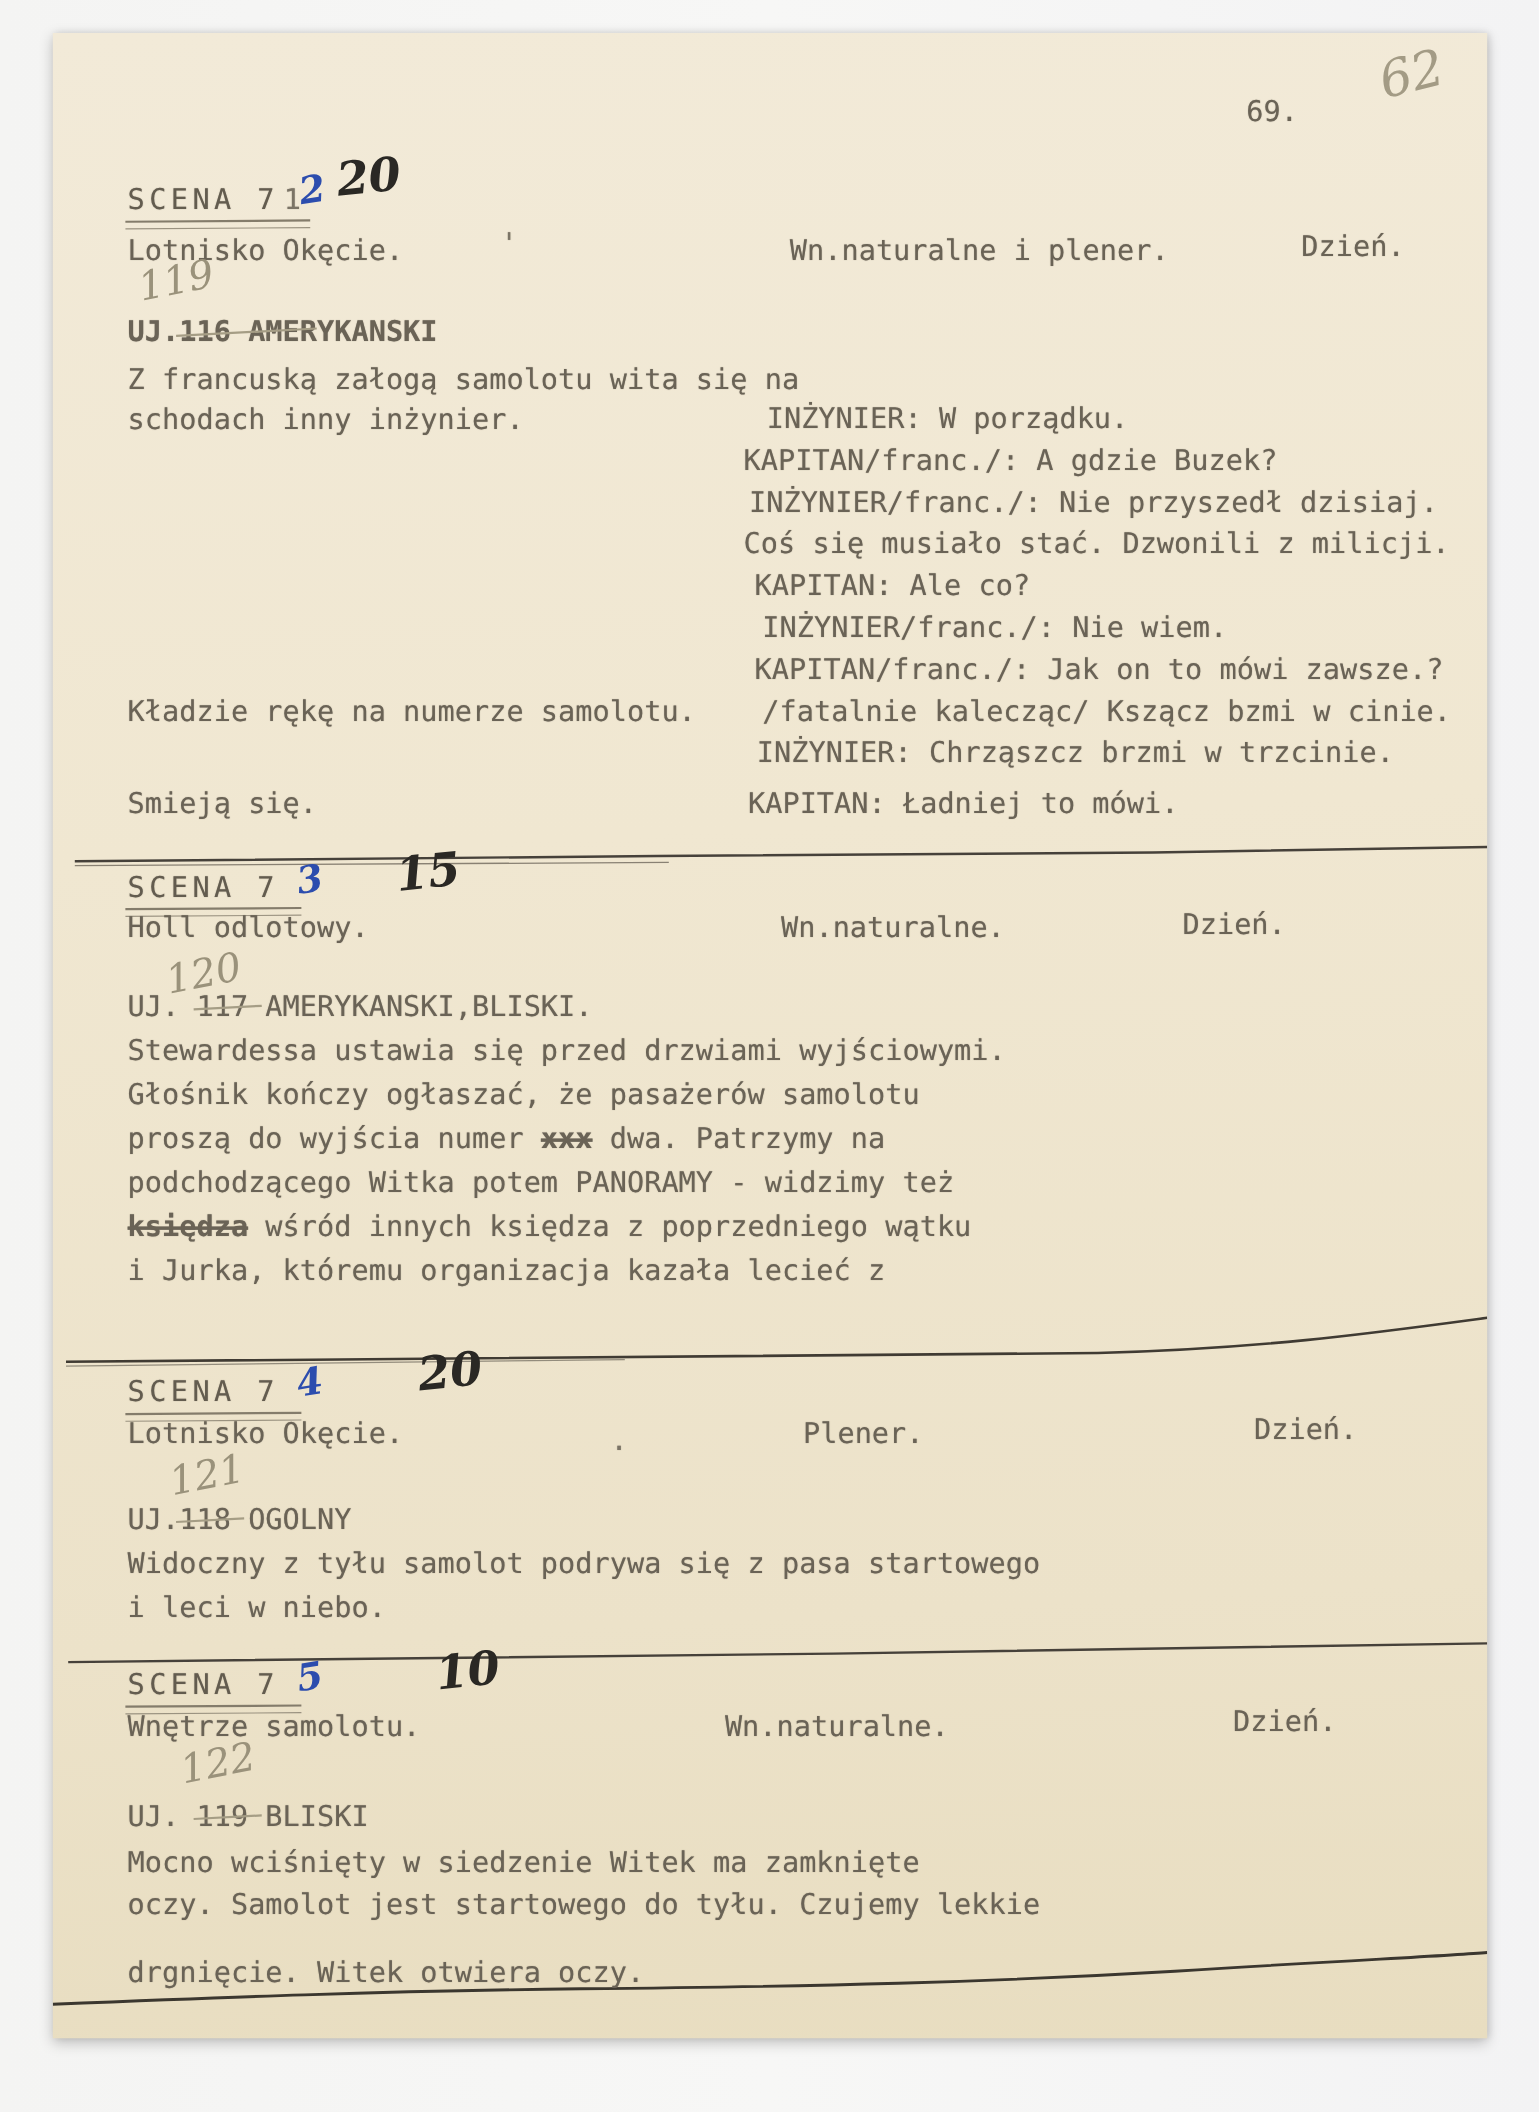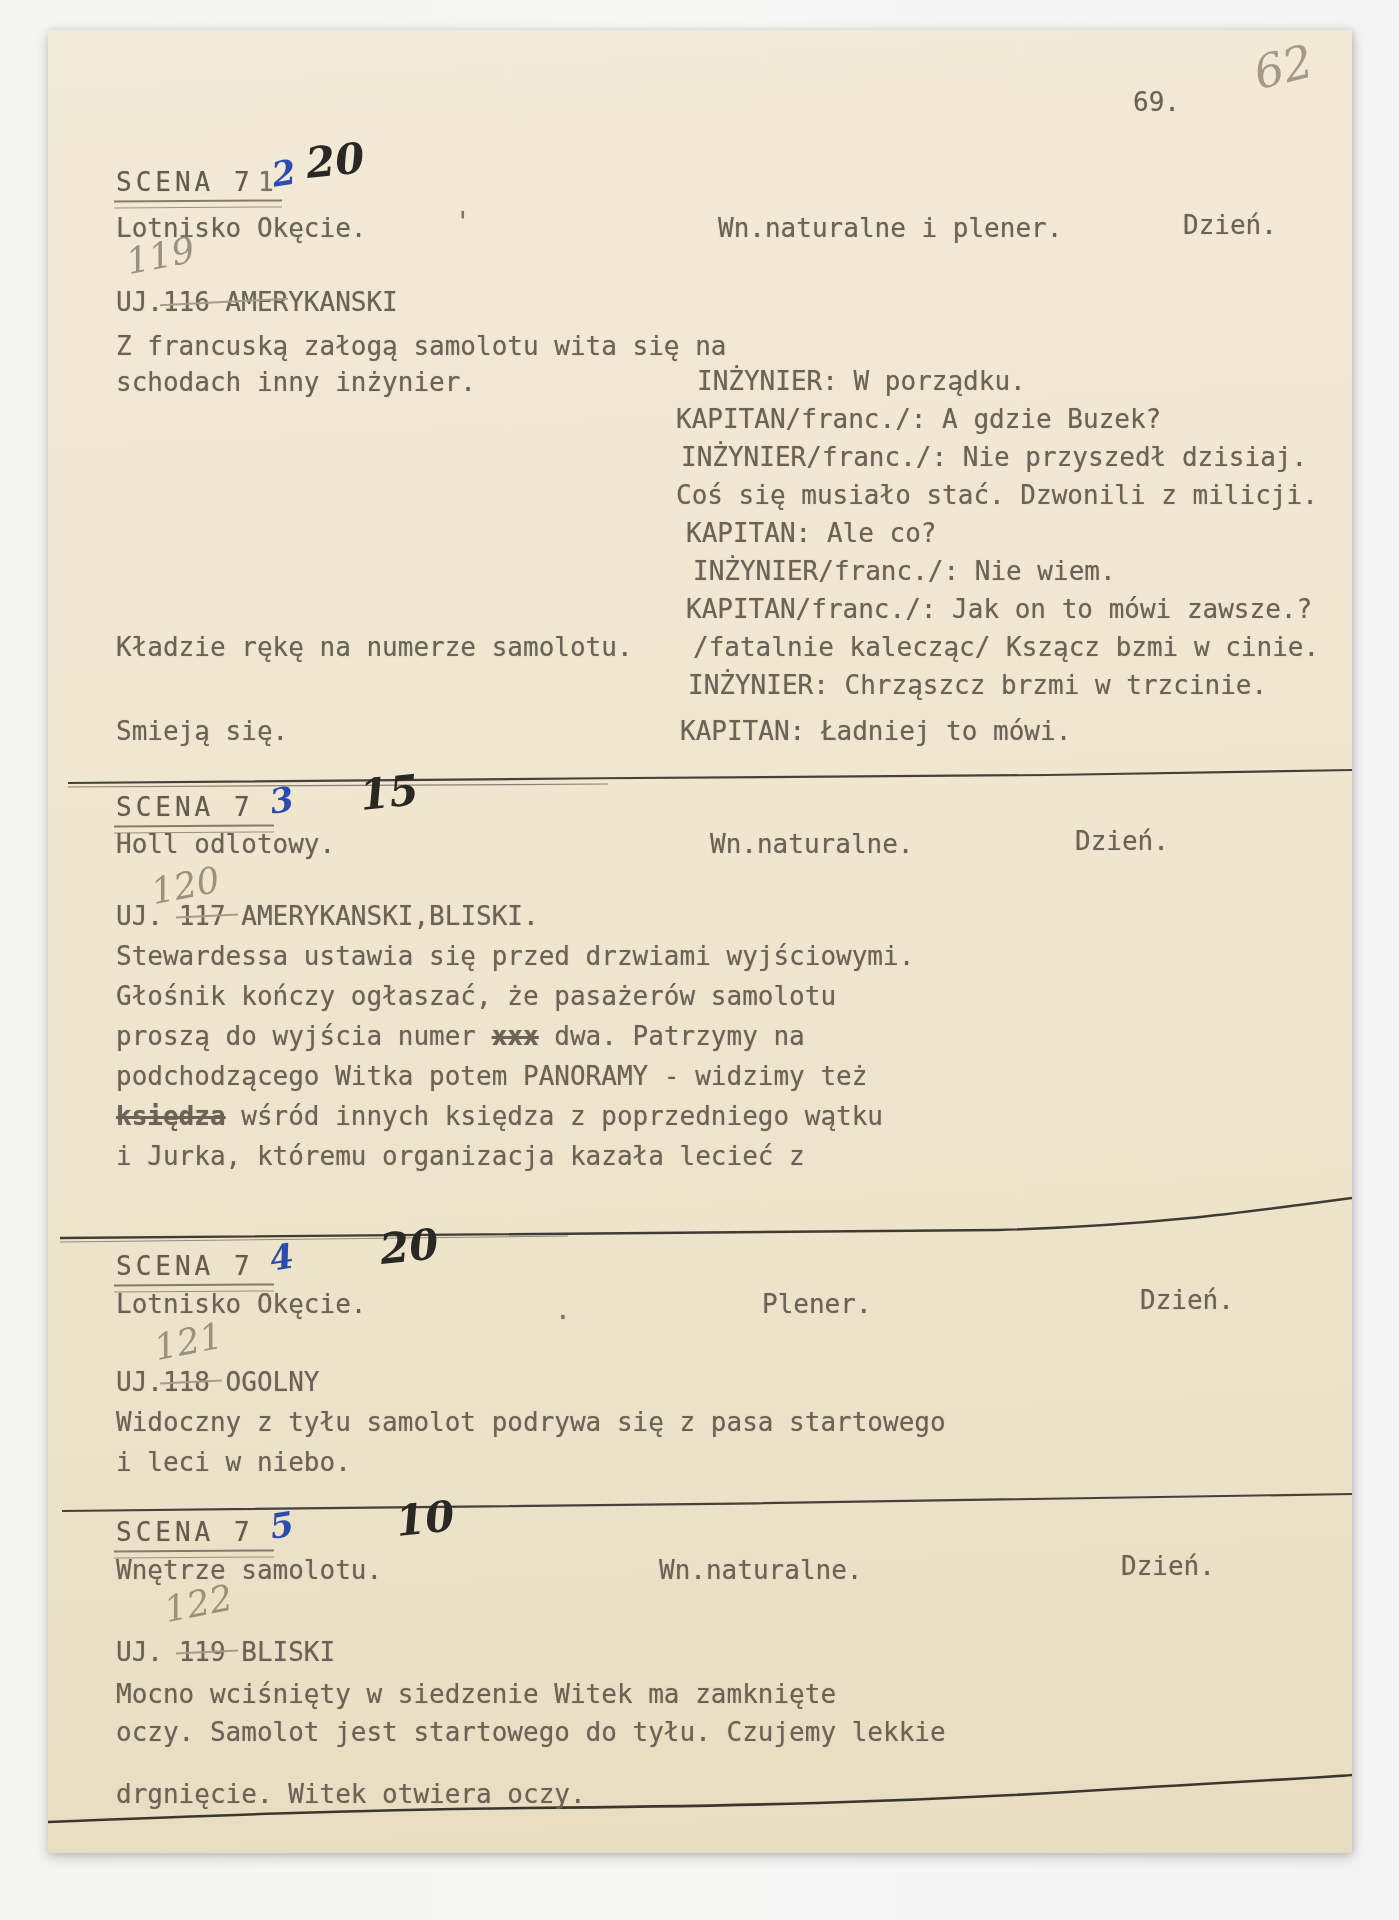--- a/index.html
+++ b/index.html
@@ -63,21 +63,21 @@
   <div class="hw hw-blue" style="left:224px;top:126px;font-size:34px;">2</div>
   <div class="underline" style="left:66px;top:170px;width:168px;"></div>
   <div class="hw hw-ink" style="left:258px;top:110px;font-size:42px;">20</div>
 
   <div class="t" style="left:68px;top:184px;">Lotnisko Okęcie.</div>
   <div class="t faded" style="left:407px;top:178px;">'</div>
   <div class="t" style="left:670px;top:184px;">Wn.naturalne i plener.</div>
   <div class="t" style="left:1135px;top:181px;">Dzień.</div>
 
   <div class="hw hw-pencil" style="left:78px;top:208px;font-size:36px;">119</div>
-  <div class="t" style="left:68px;top:258px;"><span>UJ.</span><span class="strike-pencil long">116</span><span> AMERYKANSKI</span></div>
+  <div class="t" style="left:68px;top:258px;font-weight:bold;"><span>UJ.</span><span class="strike-pencil long">116</span><span> AMERYKANSKI</span></div>
 
   <div class="t" style="left:68px;top:302px;">Z francuską załogą samolotu wita się na</div>
   <div class="t" style="left:68px;top:338px;">schodach inny inżynier.</div>
   <div class="t" style="left:68px;top:603px;">Kładzie rękę na numerze samolotu.</div>
   <div class="t" style="left:68px;top:687px;">Smieją się.</div>
 
   <div class="t" style="left:649px;top:337px;">INŻYNIER: W porządku.</div>
   <div class="t" style="left:628px;top:375px;">KAPITAN/franc./: A gdzie Buzek?</div>
   <div class="t" style="left:633px;top:413px;">INŻYNIER/franc./: Nie przyszedł dzisiaj.</div>
   <div class="t" style="left:628px;top:451px;">Coś się musiało stać. Dzwonili z milicji.</div>
@@ -107,21 +107,21 @@
   <div class="t" style="left:68px;top:1072px;"><span class="strike-type">księdza</span><span> wśród innych księdza z poprzedniego wątku</span></div>
   <div class="t" style="left:68px;top:1112px;"><span>i Jurka, któremu organizacja kazała lecieć z</span></div>
 
   <div class="t scena" style="left:68px;top:1222px;">SCENA 7</div>
   <div class="hw hw-blue" style="left:222px;top:1210px;font-size:34px;">4</div>
   <div class="underline" style="left:66px;top:1254px;width:160px;"></div>
   <div class="hw hw-ink" style="left:332px;top:1196px;font-size:42px;">20</div>
 
   <div class="t" style="left:68px;top:1260px;">Lotnisko Okęcie.</div>
   <div class="t faded" style="left:507px;top:1266px;">.</div>
-  <div class="t" style="left:682px;top:1260px;margin-left:32px;">Plener.</div>
+  <div class="t" style="left:682px;top:1260px;">Plener.</div>
   <div class="t" style="left:1092px;top:1256px;">Dzień.</div>
 
   <div class="hw hw-pencil" style="left:106px;top:1294px;font-size:36px;">121</div>
   <div class="t" style="left:68px;top:1338px;"><span>UJ.</span><span class="strike-pencil">118</span><span> OGOLNY</span></div>
 
   <div class="t" style="left:68px;top:1378px;">Widoczny z tyłu samolot podrywa się z pasa startowego</div>
   <div class="t" style="left:68px;top:1418px;">i leci w niebo.</div>
 
   <div class="t scena" style="left:68px;top:1488px;">SCENA 7</div>
   <div class="hw hw-blue" style="left:222px;top:1478px;font-size:34px;">5</div>

